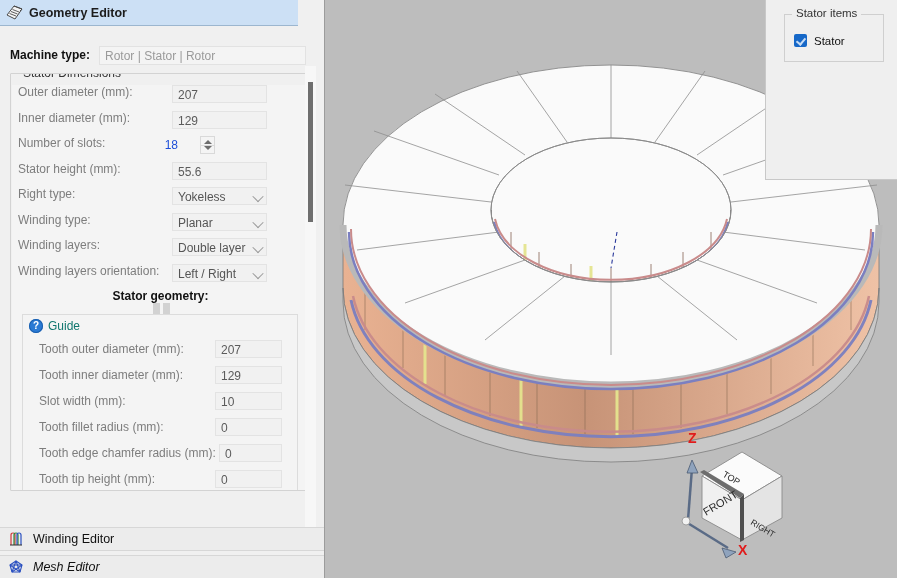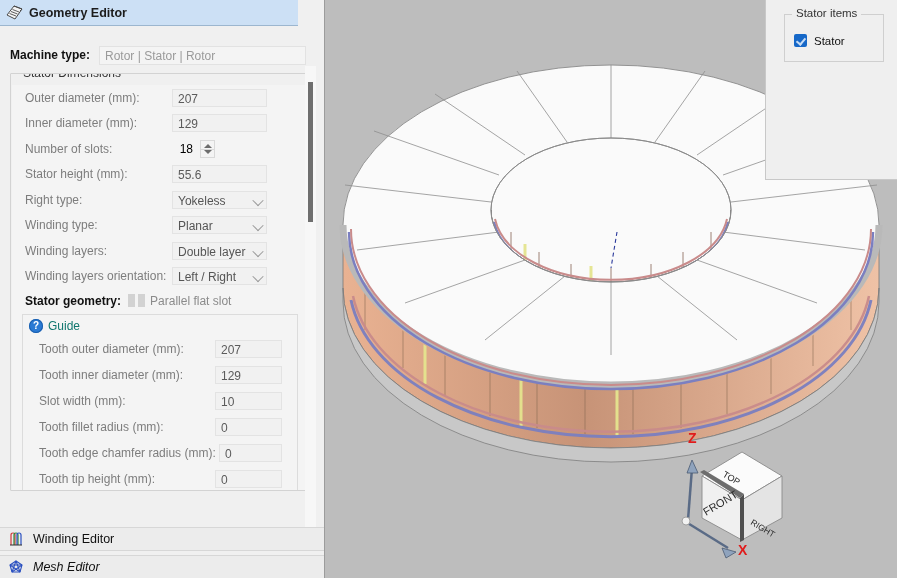--- a/index.html
+++ b/index.html
@@ -57,60 +57,60 @@
     position:absolute;left:8px;top:-8px;background:#f0f0f0;padding:0 4px;
     font-size:12px;color:#333;
   }
 
   .inner-scroll{
     position:absolute;left:1px;top:11px;width:294px;height:406px;
     background:#f4f4f4;overflow:hidden;box-sizing:border-box;
   }
 
   .frow{
-    position:relative;height:25.5px;display:flex;align-items:center;
-    padding-left:13px;box-sizing:border-box;
+    position:relative;height:25.5px;display:flex;
+    padding-left:6px;box-sizing:border-box;
   }
   .flabel{color:#7d7d7d;font-size:12px;white-space:nowrap;}
   .fbox{
     position:absolute;background:#f1f1f1;border:1px solid #e3e3e3;
     height:18px;line-height:18px;color:#555;font-size:12px;
     padding-left:5px;box-sizing:border-box;
   }
   .fbox.ro{color:#5b5b5b;}
   .fbox.wide{left:160px;width:95px;}
   .fbox.combo{left:160px;width:95px;padding-right:18px;}
 
   .caret{
     position:absolute;right:4px;top:6px;width:7px;height:7px;
     border-right:1.4px solid #9a9a9a;border-bottom:1.4px solid #9a9a9a;
     transform:rotate(45deg) translate(-1px,-1px);
   }
 
   
   .spin-val{
-    position:absolute;left:159px;width:22px;height:18px;line-height:18px;
-    text-align:right;color:#000000;font-size:12px;
+    position:absolute;left:144px;width:22px;height:18px;line-height:18px;
+    text-align:right;color:#1d4ed8;font-size:12px;
   }
   .spin-btns{
     position:absolute;left:188px;width:15px;height:18px;
     border:1px solid #d9d9d9;background:#f4f4f4;box-sizing:border-box;
   }
   .spin-btns i{
     position:absolute;left:3px;width:0;height:0;
     border-left:4px solid transparent;border-right:4px solid transparent;
   }
   .spin-btns i.up{top:3px;border-bottom:4px solid #6d6d6d;}
   .spin-btns i.dn{bottom:3px;border-top:4px solid #6d6d6d;}
   .spin-btns b{position:absolute;left:0;top:8px;width:13px;height:1px;background:#d9d9d9;}
 
   
   .geo-row{
     position:relative;height:23px;display:flex;align-items:center;
-    padding-left:13px;box-sizing:border-box;
+    padding-left:3px;box-sizing:border-box;flex-direction:column;
   }
   .geo-label{font-weight:bold;font-size:12px;color:#111;}
   .geo-thumb{
     width:17px;height:13px;margin:0 5px 0 7px;background:#d2d2d2;
     position:relative;flex:0 0 auto;
   }
   .geo-thumb:after{
     content:"";position:absolute;left:7px;top:0;width:3px;height:13px;background:#f4f4f4;
   }
   .geo-name{color:#8b8b8b;font-size:12px;}

